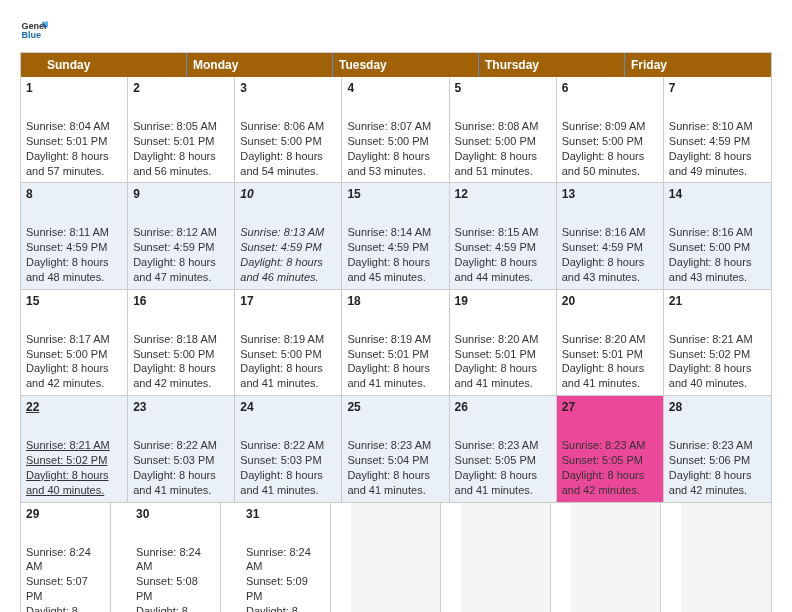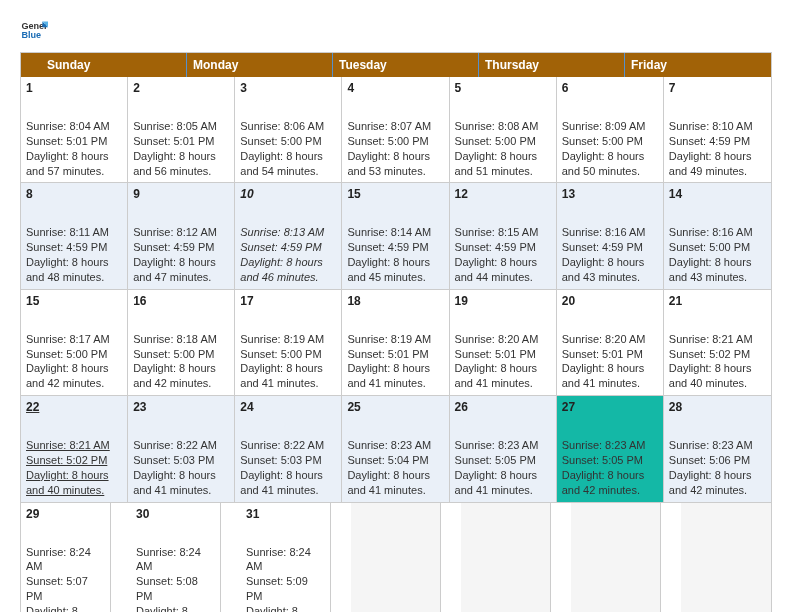--- a/index.html
+++ b/index.html
@@ -342,21 +342,21 @@
         </div>
       </div>
           <div class="cal-cell" style="background: rgb(234, 240, 248);">
         <span class="day-num">26</span>
         <div class="day-info">
           Sunrise: 8:23 AM<br>
           Sunset: 5:05 PM<br>
           Daylight: 8 hours and 41 minutes.
         </div>
       </div>
-          <div class="cal-cell" style="background: #14b8a6;">
+          <div class="cal-cell" style="background: #ec4899;">
         <span class="day-num">27</span>
         <div class="day-info">
           Sunrise: 8:23 AM<br>
           Sunset: 5:05 PM<br>
           Daylight: 8 hours and 42 minutes.
         </div>
       </div>
           <div class="cal-cell" style="background: rgb(234, 240, 248);">
         <span class="day-num">28</span>
         <div class="day-info">

